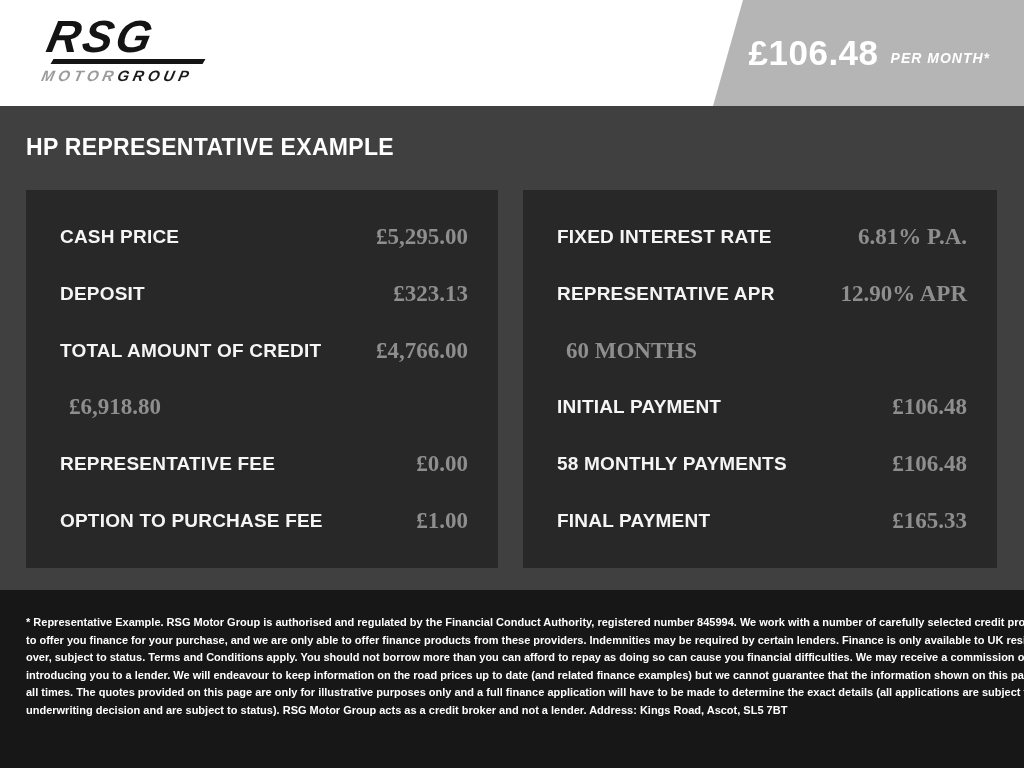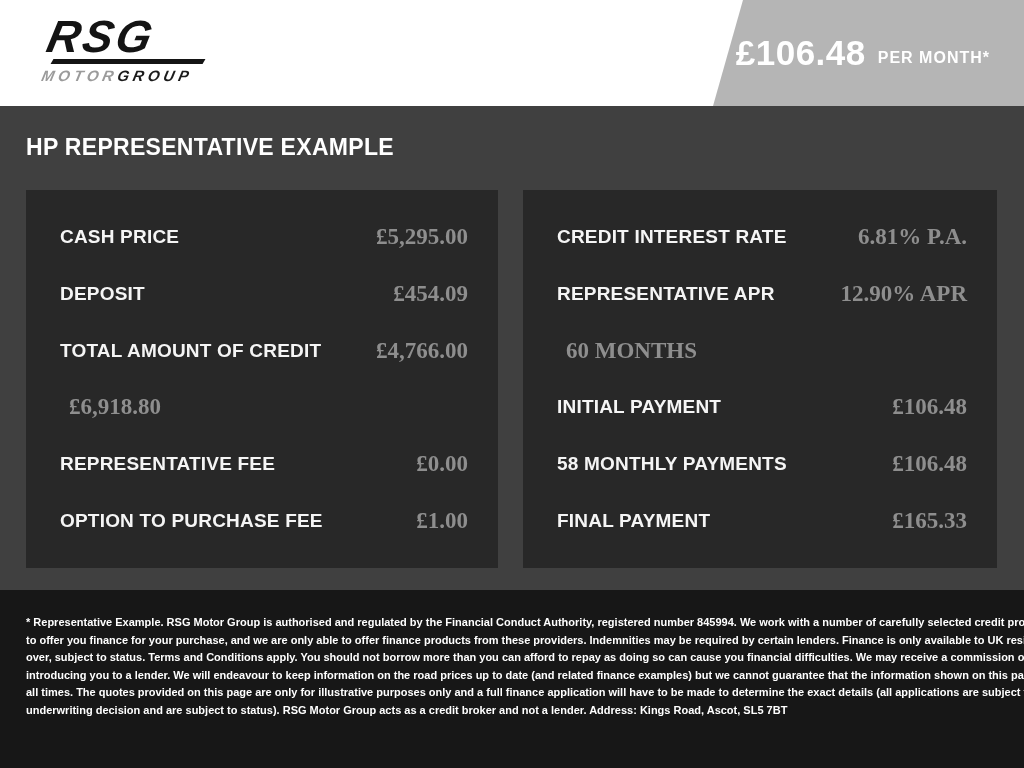--- a/index.html
+++ b/index.html
@@ -33,21 +33,21 @@
   .logo-motor{color:#9b9b9b;}
   .logo-group{color:#1b1b1b;}
   .price-badge{
     position:absolute;right:0;top:0;width:311px;height:106px;
     background:#b5b5b5;
     clip-path:polygon(30px 0,100% 0,100% 100%,0 100%);
     display:flex;align-items:center;justify-content:flex-end;
     padding-right:34px;box-sizing:border-box;color:#ffffff;
   }
   .price-amount{font-size:35px;font-weight:bold;letter-spacing:0.5px;}
-  .price-per{font-size:16px;font-weight:bold;letter-spacing:1px;margin-left:12px;margin-top:10px;}
+  .price-per{font-size:14px;font-weight:bold;letter-spacing:1px;margin-left:12px;margin-top:10px;font-style:italic;}
   
   .main-area{
     position:absolute;left:0;top:106px;width:1024px;height:484px;
     background:#404040;
     padding-left:30px;
   }
   .page-title{
     position:absolute;left:26px;top:28px;
     color:#ffffff;font-size:23px;font-weight:bold;letter-spacing:0.3px;
   }
@@ -101,21 +101,21 @@
 
   <div class="panel panel-left">
 
       <div class="finance-row">
         <span class="finance-label">CASH PRICE</span>
         <span class="finance-value">£5,295.00</span>
       </div>
 
       <div class="finance-row">
         <span class="finance-label">DEPOSIT</span>
-        <span class="finance-value">£454.09</span>
+        <span class="finance-value">£323.13</span>
       </div>
 
       <div class="finance-row">
         <span class="finance-label">TOTAL AMOUNT OF CREDIT</span>
         <span class="finance-value">£4,766.00</span>
       </div>
 
       <div class="finance-row">
         <span class="finance-value">£6,918.80</span>
       </div>
@@ -127,21 +127,21 @@
 
       <div class="finance-row">
         <span class="finance-label">OPTION TO PURCHASE FEE</span>
         <span class="finance-value">£1.00</span>
       </div>
     </div>
 
   <div class="panel panel-right">
 
       <div class="finance-row">
-        <span class="finance-label">CREDIT INTEREST RATE</span>
+        <span class="finance-label">FIXED INTEREST RATE</span>
         <span class="finance-value">6.81% P.A.</span>
       </div>
 
       <div class="finance-row">
         <span class="finance-label">REPRESENTATIVE APR</span>
         <span class="finance-value">12.90% APR</span>
       </div>
 
       <div class="finance-row">
         <span class="finance-value">60 MONTHS</span>

